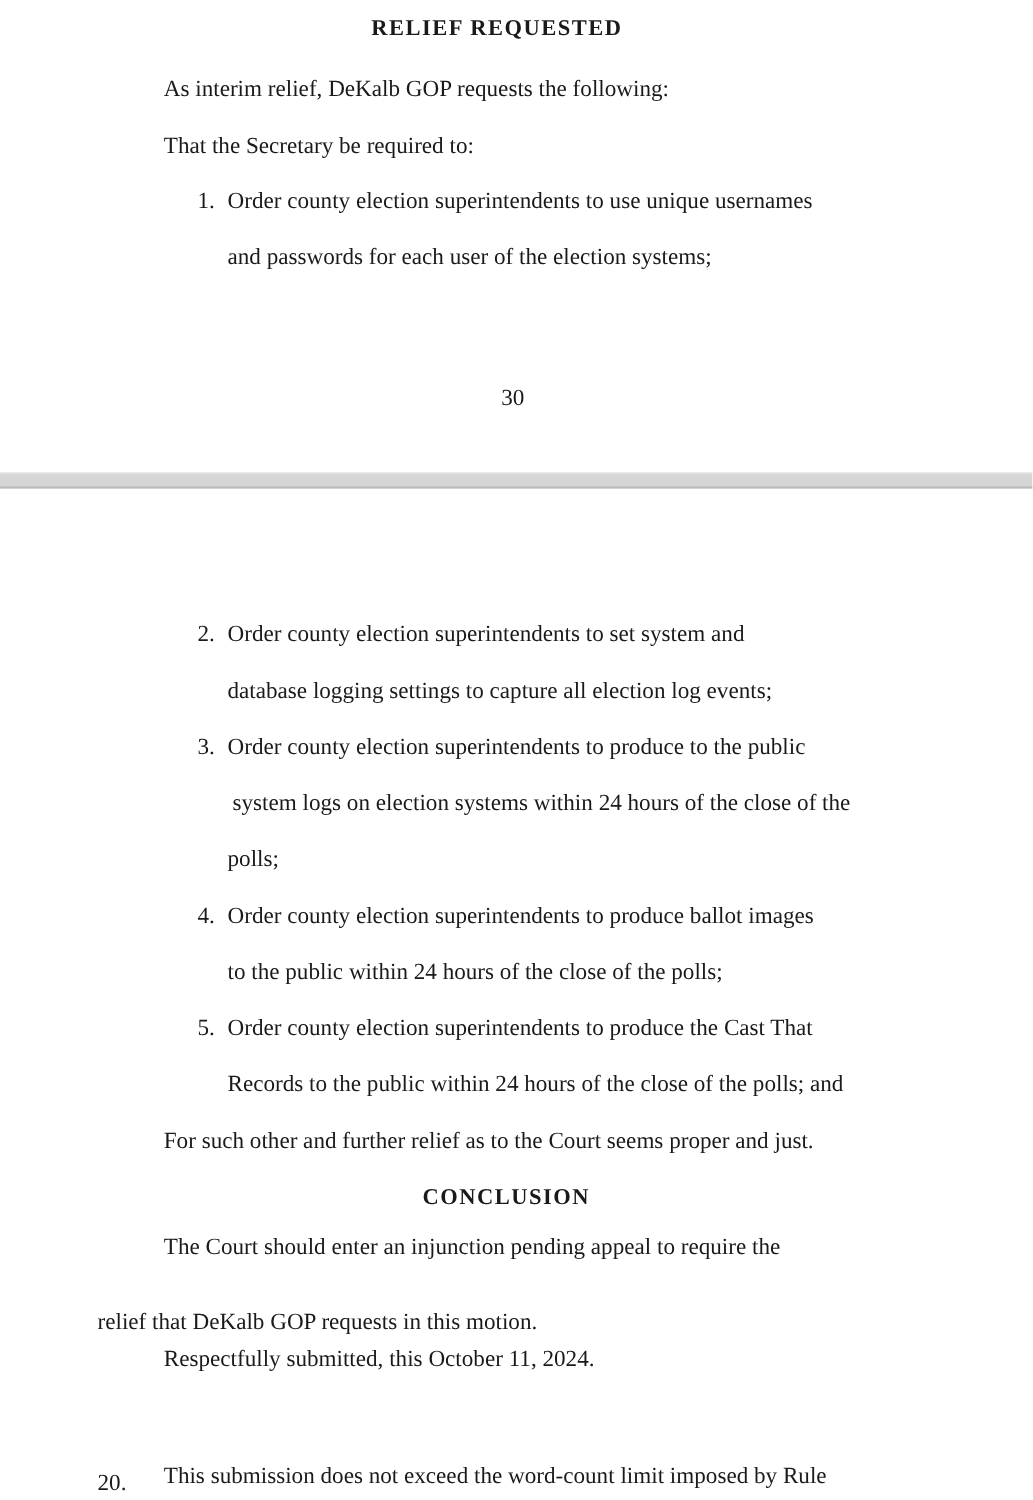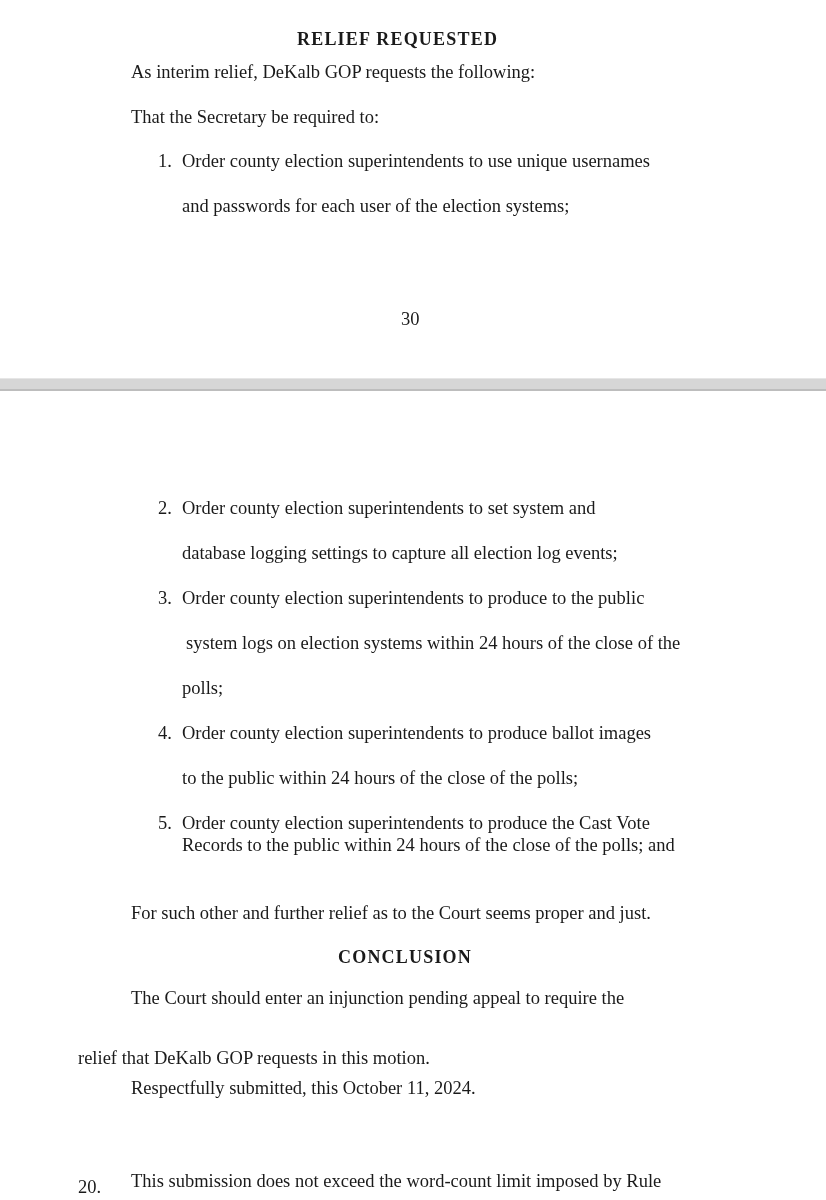--- a/index.html
+++ b/index.html
@@ -14,21 +14,21 @@
   .hd { font-weight:bold; letter-spacing:1.2px; font-size:18px; }
   .num { position:absolute; white-space:nowrap; font-size:18.5px; line-height:22px; }
 </style>
 </head>
 <body>
 
 <div class="page page-top"></div>
 <div class="sep"></div>
 <div class="page page-bottom"></div>
 
-<div class="ln hd" style="left:297px; top:28px;text-align:center;">RELIEF REQUESTED</div>
+<div class="ln hd" style="left:297px; top:11px;text-align:center;">RELIEF REQUESTED</div>
 <div class="ln" style="left:131px; top:61px;">As interim relief, DeKalb GOP requests the following:</div>
 <div class="ln" style="left:131px; top:106px;">That the Secretary be required to:</div>
 
 <div>
   <div class="num" style="left:158px; top:150px;">1.</div>
   <div class="ln" style="left:182px; top:150px;">Order county election superintendents to use unique usernames</div>
   <div class="ln" style="left:182px; top:195px;">and passwords for each user of the election systems;</div>
 </div>
 
 <div class="ln" style="left:401px; top:308px;">30</div>
@@ -47,22 +47,22 @@
 </div>
 
 <div>
   <div class="num" style="left:158px; top:722px;">4.</div>
   <div class="ln" style="left:182px; top:722px;">Order county election superintendents to produce ballot images</div>
   <div class="ln" style="left:182px; top:767px;">to the public within 24 hours of the close of the polls;</div>
 </div>
 
 <div>
   <div class="num" style="left:158px; top:812px;">5.</div>
-  <div class="ln" style="left:182px; top:812px;">Order county election superintendents to produce the Cast Vote</div>
-  <div class="ln" style="left:182px; top:834px;">Records to the public within 24 hours of the close of the polls; and</div>
+  <div class="ln" style="left:182px; top:812px;">Order county election superintendents to produce the Cast That</div>
+  <div class="ln" style="left:182px; top:857px;">Records to the public within 24 hours of the close of the polls; and</div>
 </div>
 
 <div class="ln" style="left:131px; top:902px;">For such other and further relief as to the Court seems proper and just.</div>
 
 <div class="ln hd" style="left:338px; top:946px;">CONCLUSION</div>
 <div class="ln" style="left:131px; top:987px;">The Court should enter an injunction pending appeal to require the</div>
 <div class="ln" style="left:78px; top:1047px;">relief that DeKalb GOP requests in this motion.</div>
 <div class="ln" style="left:131px; top:1077px;">Respectfully submitted, this October 11, 2024.</div>
 <div class="ln" style="left:131px; top:1122px;margin-top:48px;">This submission does not exceed the word-count limit imposed by Rule</div>
 <div class="ln" style="left:78px; top:1144px;margin-top:32px;">20.</div>

